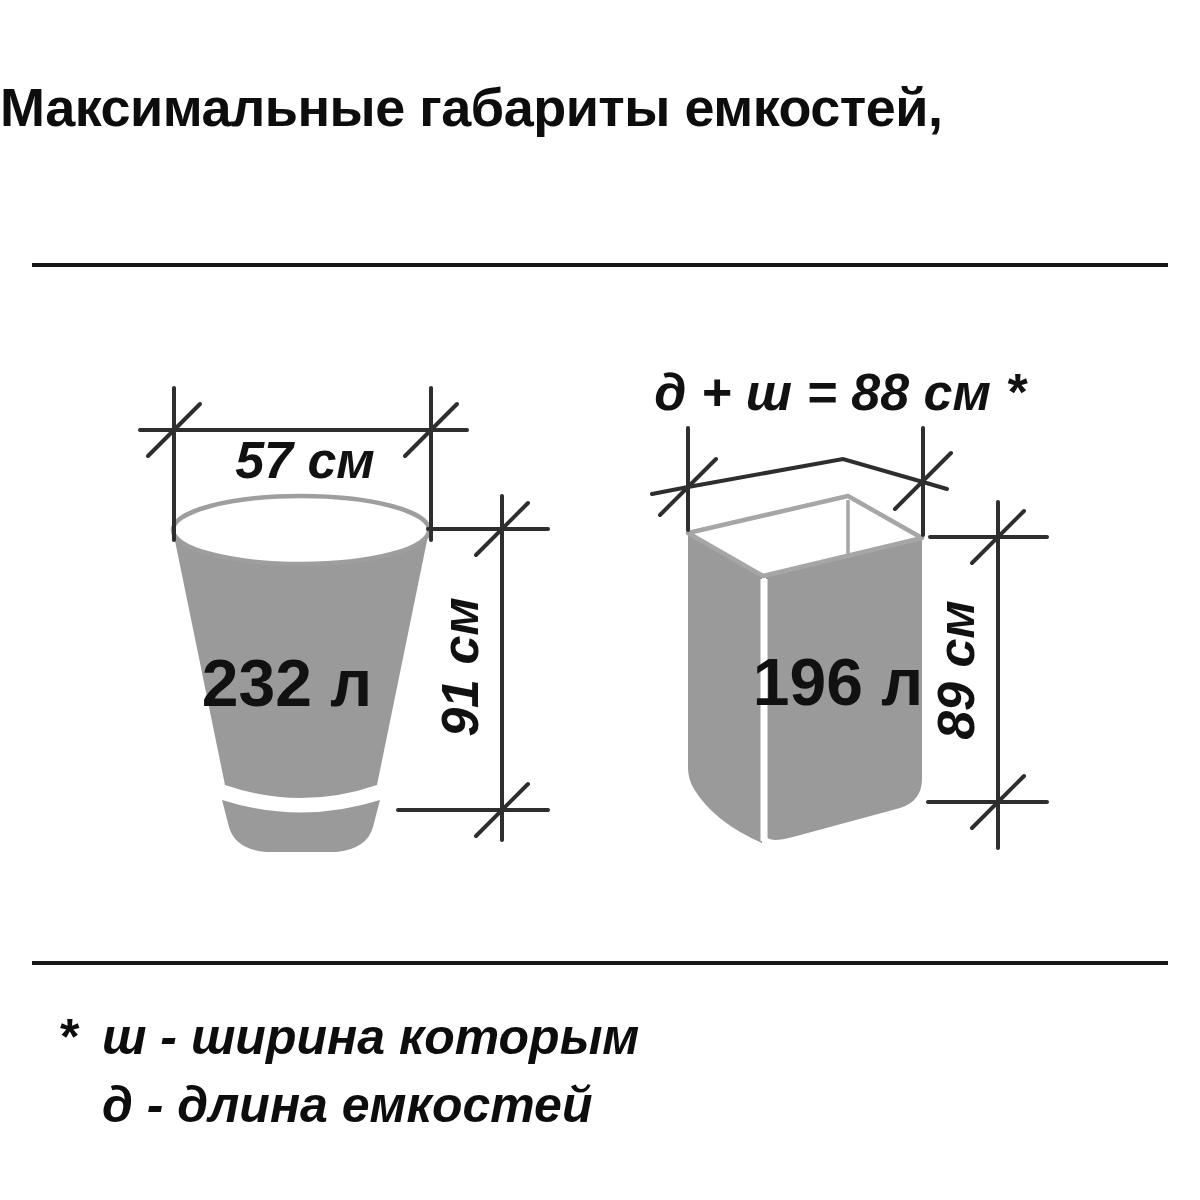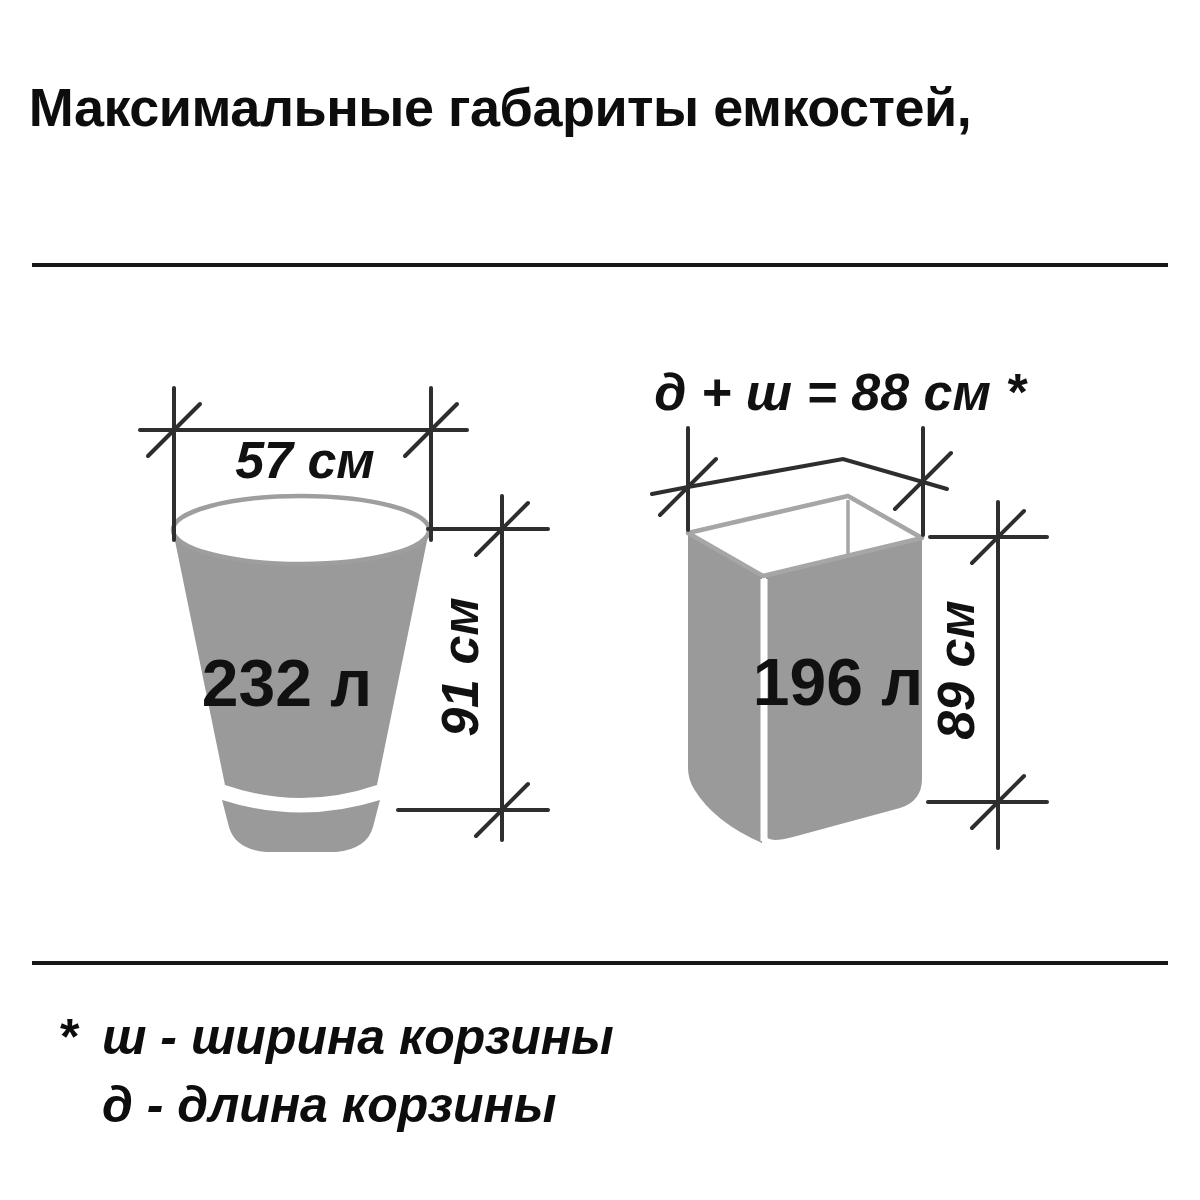--- a/index.html
+++ b/index.html
@@ -2,21 +2,21 @@
 <html><head>
 <meta charset="utf-8">
 <style>
   html,body { margin:0; padding:0; background:#ffffff; }
   .page {
     position:relative; width:1200px; height:1200px; background:#ffffff;
     font-family:"Liberation Sans", sans-serif; color:#111; overflow:hidden;
   }
   .title {
     position:absolute; top:70px; left:0; width:1000px;
-    text-align:center; font-weight:bold; font-size:54px; line-height:74px;
+    text-align:left; font-weight:bold; font-size:54px; line-height:74px;
     letter-spacing:-0.5px; color:#0d0d0d;
   }
   .divider {
     position:absolute; left:32px; right:32px; height:4px; background:#171717;
   }
   .divider-top { top:263px; }
   .divider-bottom { top:961px; }
   .figures { position:absolute; top:350px; left:0; width:1200px; height:520px; }
 
   
@@ -114,21 +114,21 @@
 
       <text class="vol-label" x="838" y="705" text-anchor="middle">196 л</text>
     </g>
   </svg>
 
   <div class="divider divider-bottom"></div>
 
   <div class="footnote">
     <div class="fn-row">
       <span class="fn-marker">*</span>
-      <span>ш - ширина корзины</span>
+      <span>ш - ширина которым</span>
     </div>
     <div class="fn-row">
       <span class="fn-marker"></span>
-      <span>д  - длина корзины</span>
+      <span>д  - длина емкостей</span>
     </div>
   </div>
 
 </div>
 
 </body></html>

